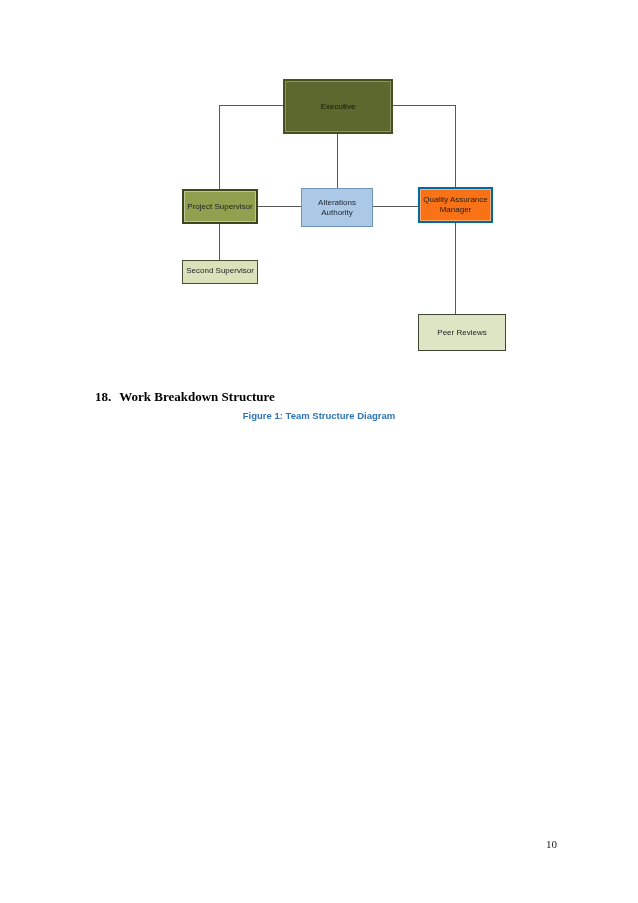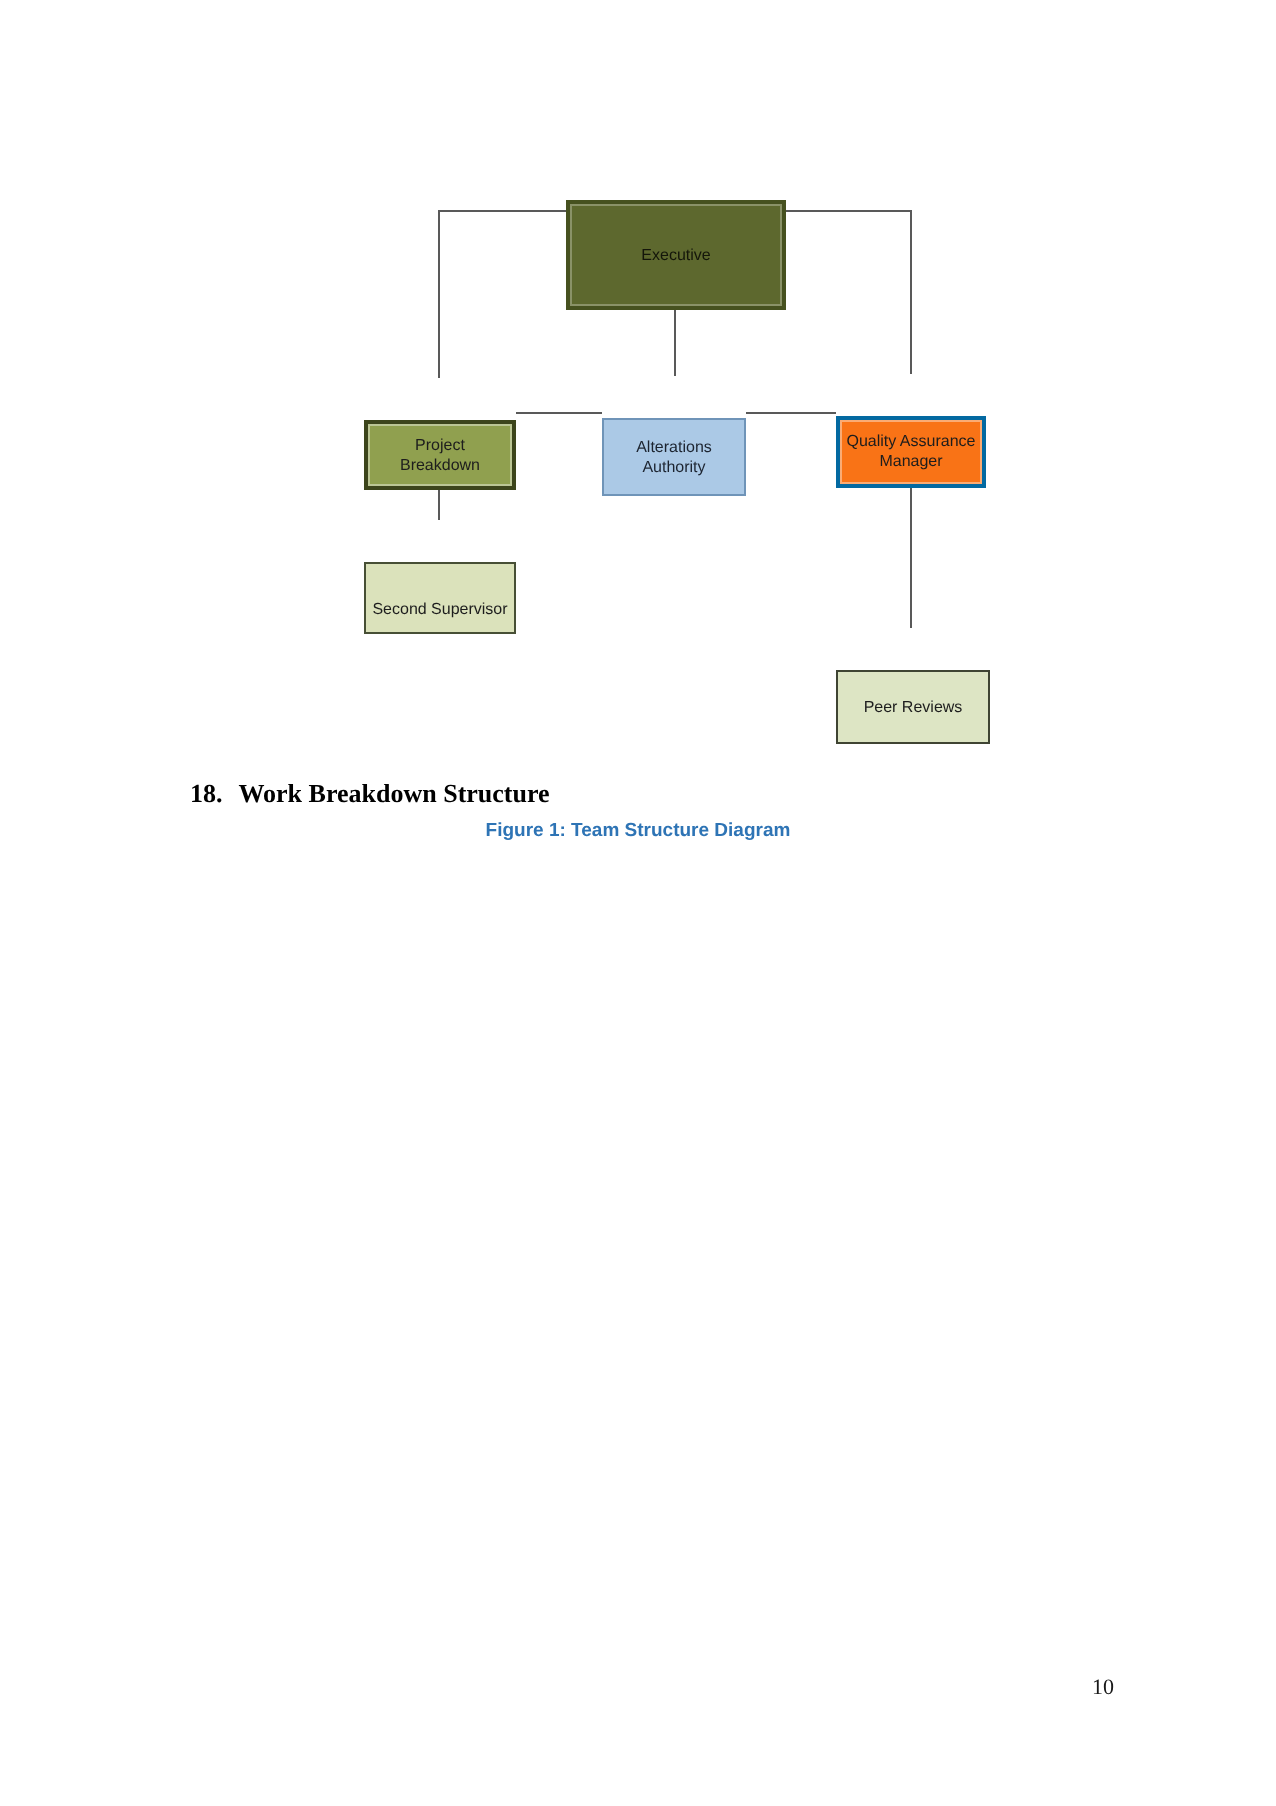--- a/index.html
+++ b/index.html
@@ -26,21 +26,20 @@
     box-sizing: border-box;
     display: flex;
     align-items: center;
     justify-content: center;
     text-align: center;
     font-family: "Liberation Sans", sans-serif;
     font-size: 8px;
     line-height: 1.2;
     color: #1d1d1d;
     padding: 2px 3px;
-    margin-top: 21px;
   }
   .node-exec {
     left: 283px; top: 79px; width: 110px; height: 55px;
     background: #5d682e;
     border: 2px solid #46511f;
     box-shadow: inset 0 0 0 1px rgba(255,255,255,0.28);
     color: #14160a;
   }
   .node-ps {
     left: 182px; top: 189px; width: 76px; height: 35px;
@@ -54,28 +53,28 @@
     border: 1px solid #6f94b8;
     color: #1c2430;
   }
   .node-qa {
     left: 418px; top: 187px; width: 75px; height: 36px;
     background: #f97316;
     border: 2px solid #0369a1;
     box-shadow: inset 0 0 0 1px rgba(255,255,255,0.40);
   }
   .node-ss {
-    left: 182px; top: 260px; width: 76px; height: 36px;
+    left: 182px; top: 260px; width: 76px; height: 24px;
     background: #dbe2bb;
     border: 1px solid #474f35;
     align-items: flex-start;
-    padding-top: 18px;
+    padding-top: 5px;
   }
   .node-pr {
-    left: 418px; top: 314px; width: 77px; height: 37px;
+    left: 418px; top: 314px; width: 88px; height: 37px;
     background: #dde5c4;
     border: 1px solid #3f4433;
     align-items: center;
   }
   .cline {
     position: absolute;
     background: #595959;
   }
   .l-exec-left-h   { left: 219px; top: 105px; width: 64px; height: 1px; }
   .l-exec-left-v   { left: 219px; top: 105px; width: 1px;  height: 84px; }
@@ -131,21 +130,21 @@
     <div class="cline l-ps-aa-h"></div>
     <div class="cline l-aa-qa-h"></div>
     <div class="cline l-ps-ss-v"></div>
     <div class="cline l-qa-pr-v"></div>
 
     <div class="node node-exec">
       <span>Executive</span>
     </div>
 
     <div class="node node-ps">
-      <span>Project Breakdown</span>
+      <span>Project Supervisor</span>
     </div>
 
     <div class="node node-aa">
       <span>Alterations Authority</span>
     </div>
 
     <div class="node node-qa">
       <span>Quality Assurance Manager</span>
     </div>
 

